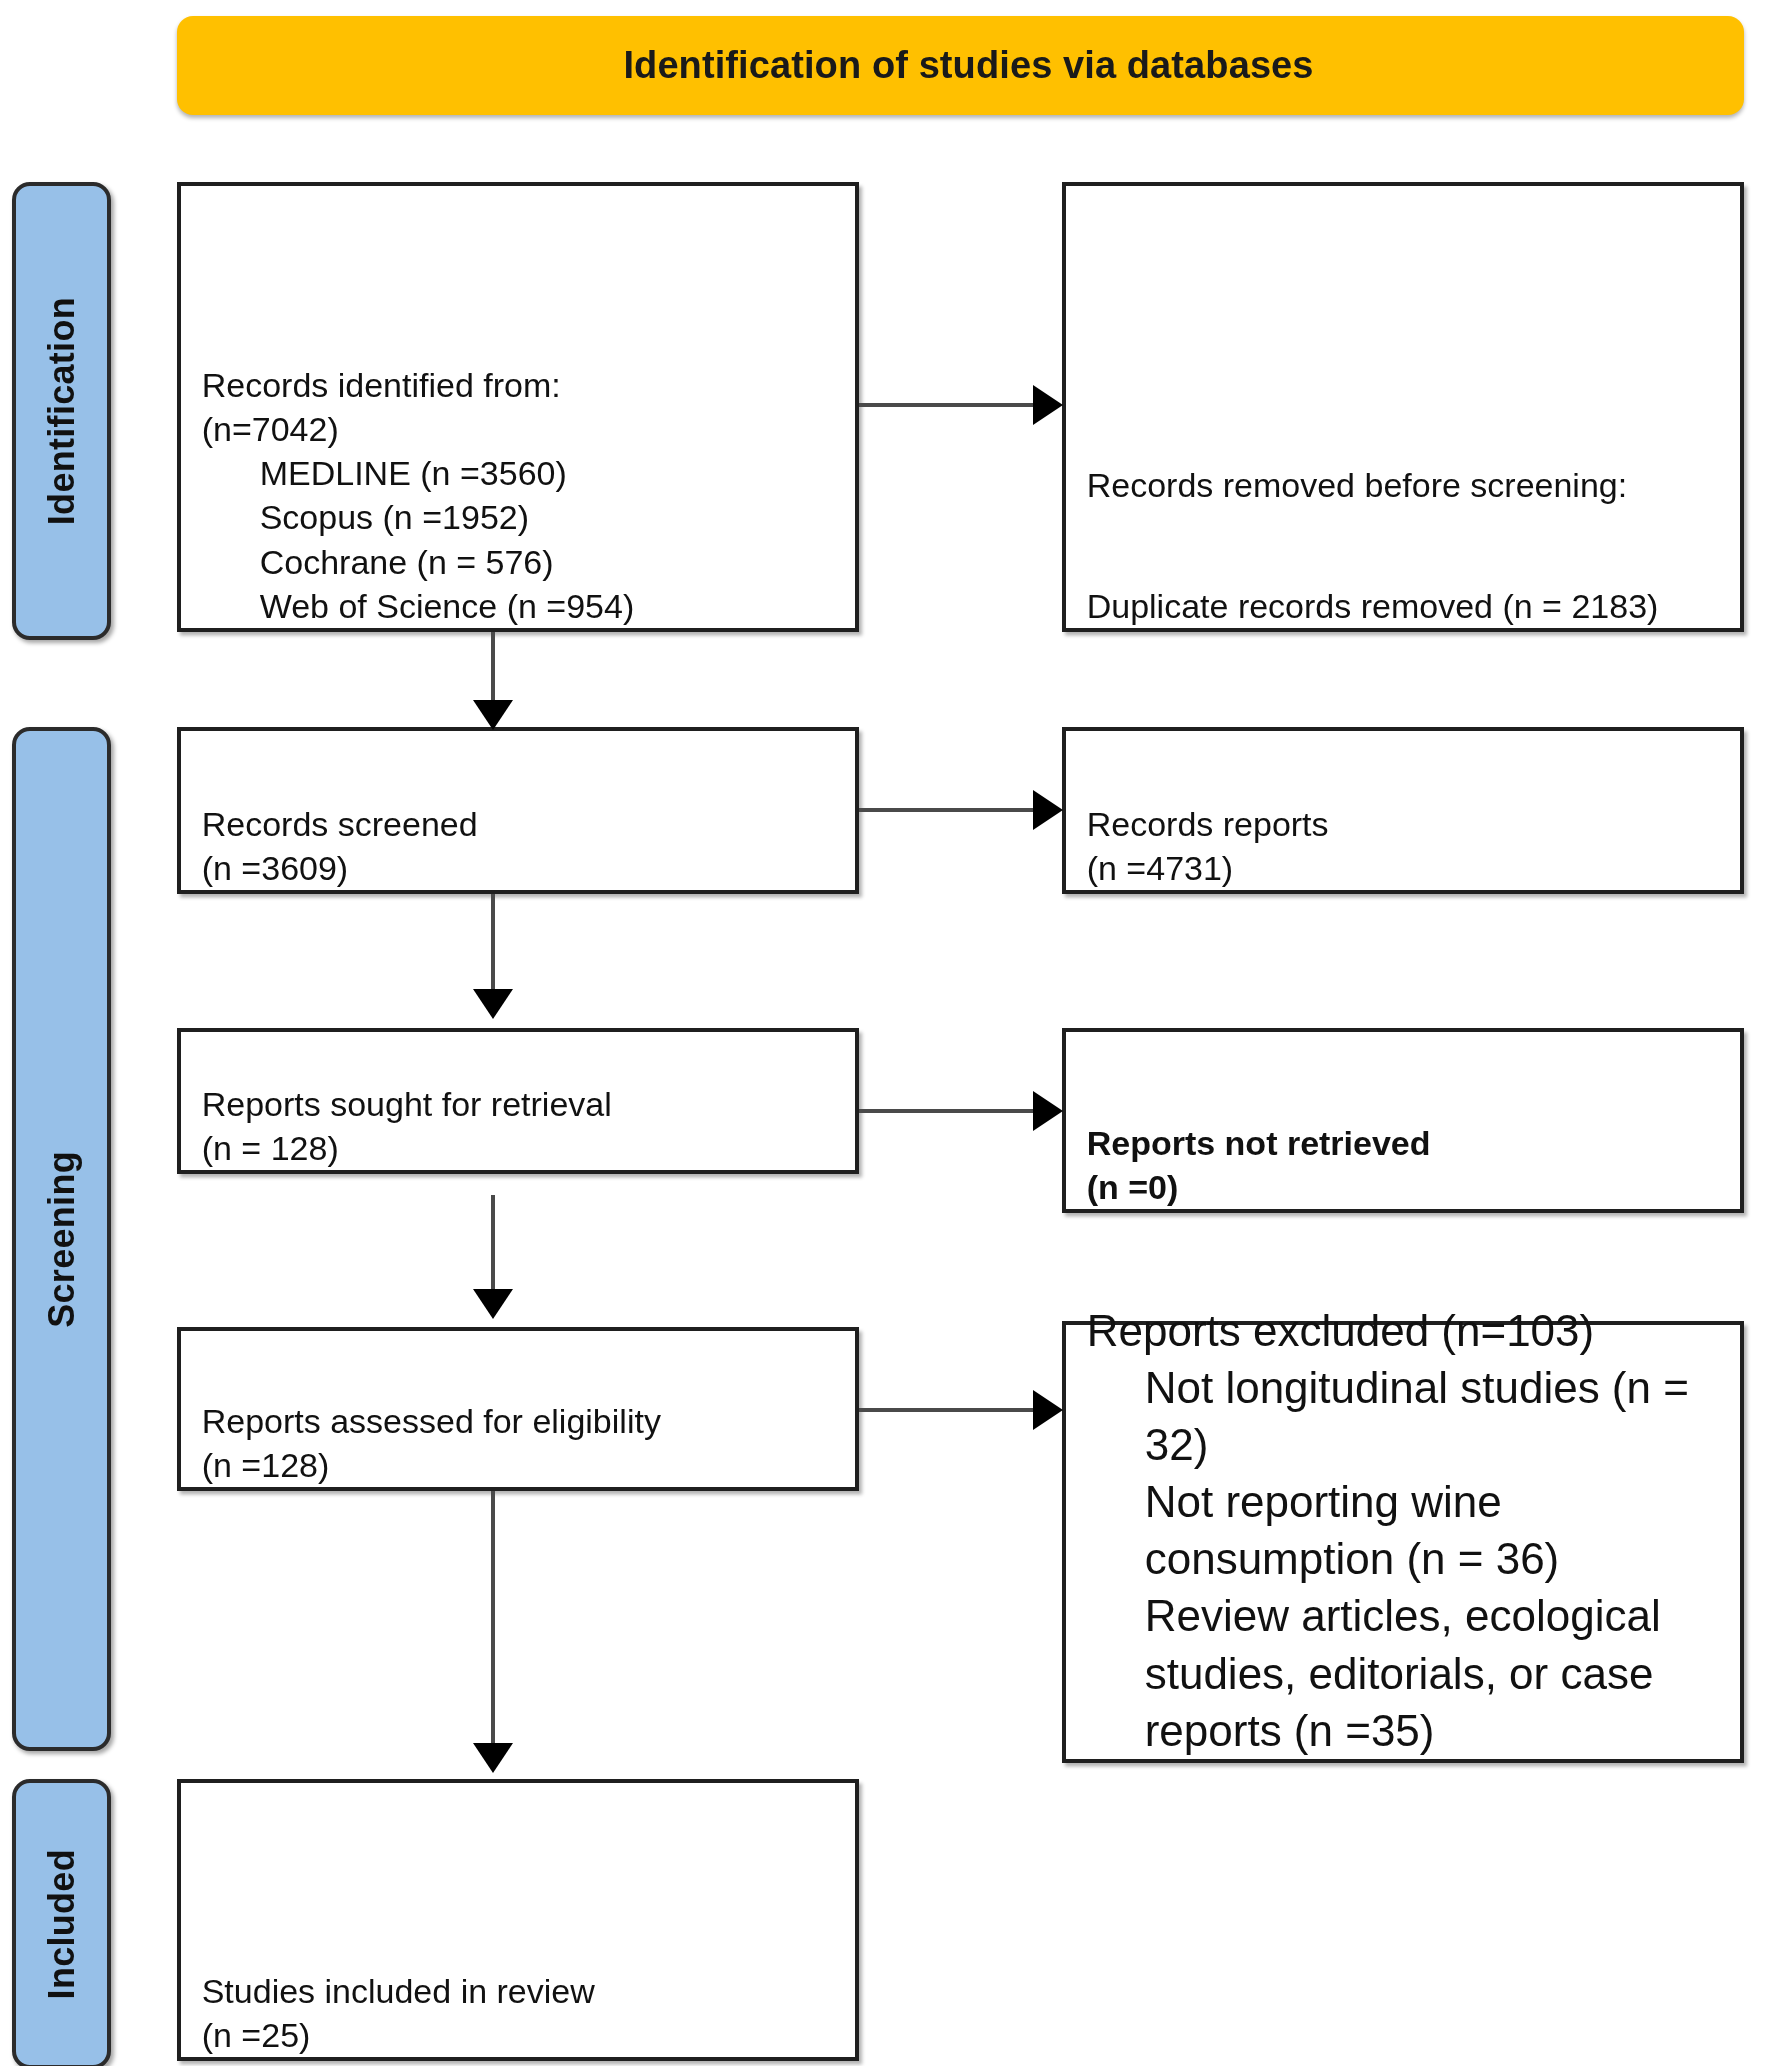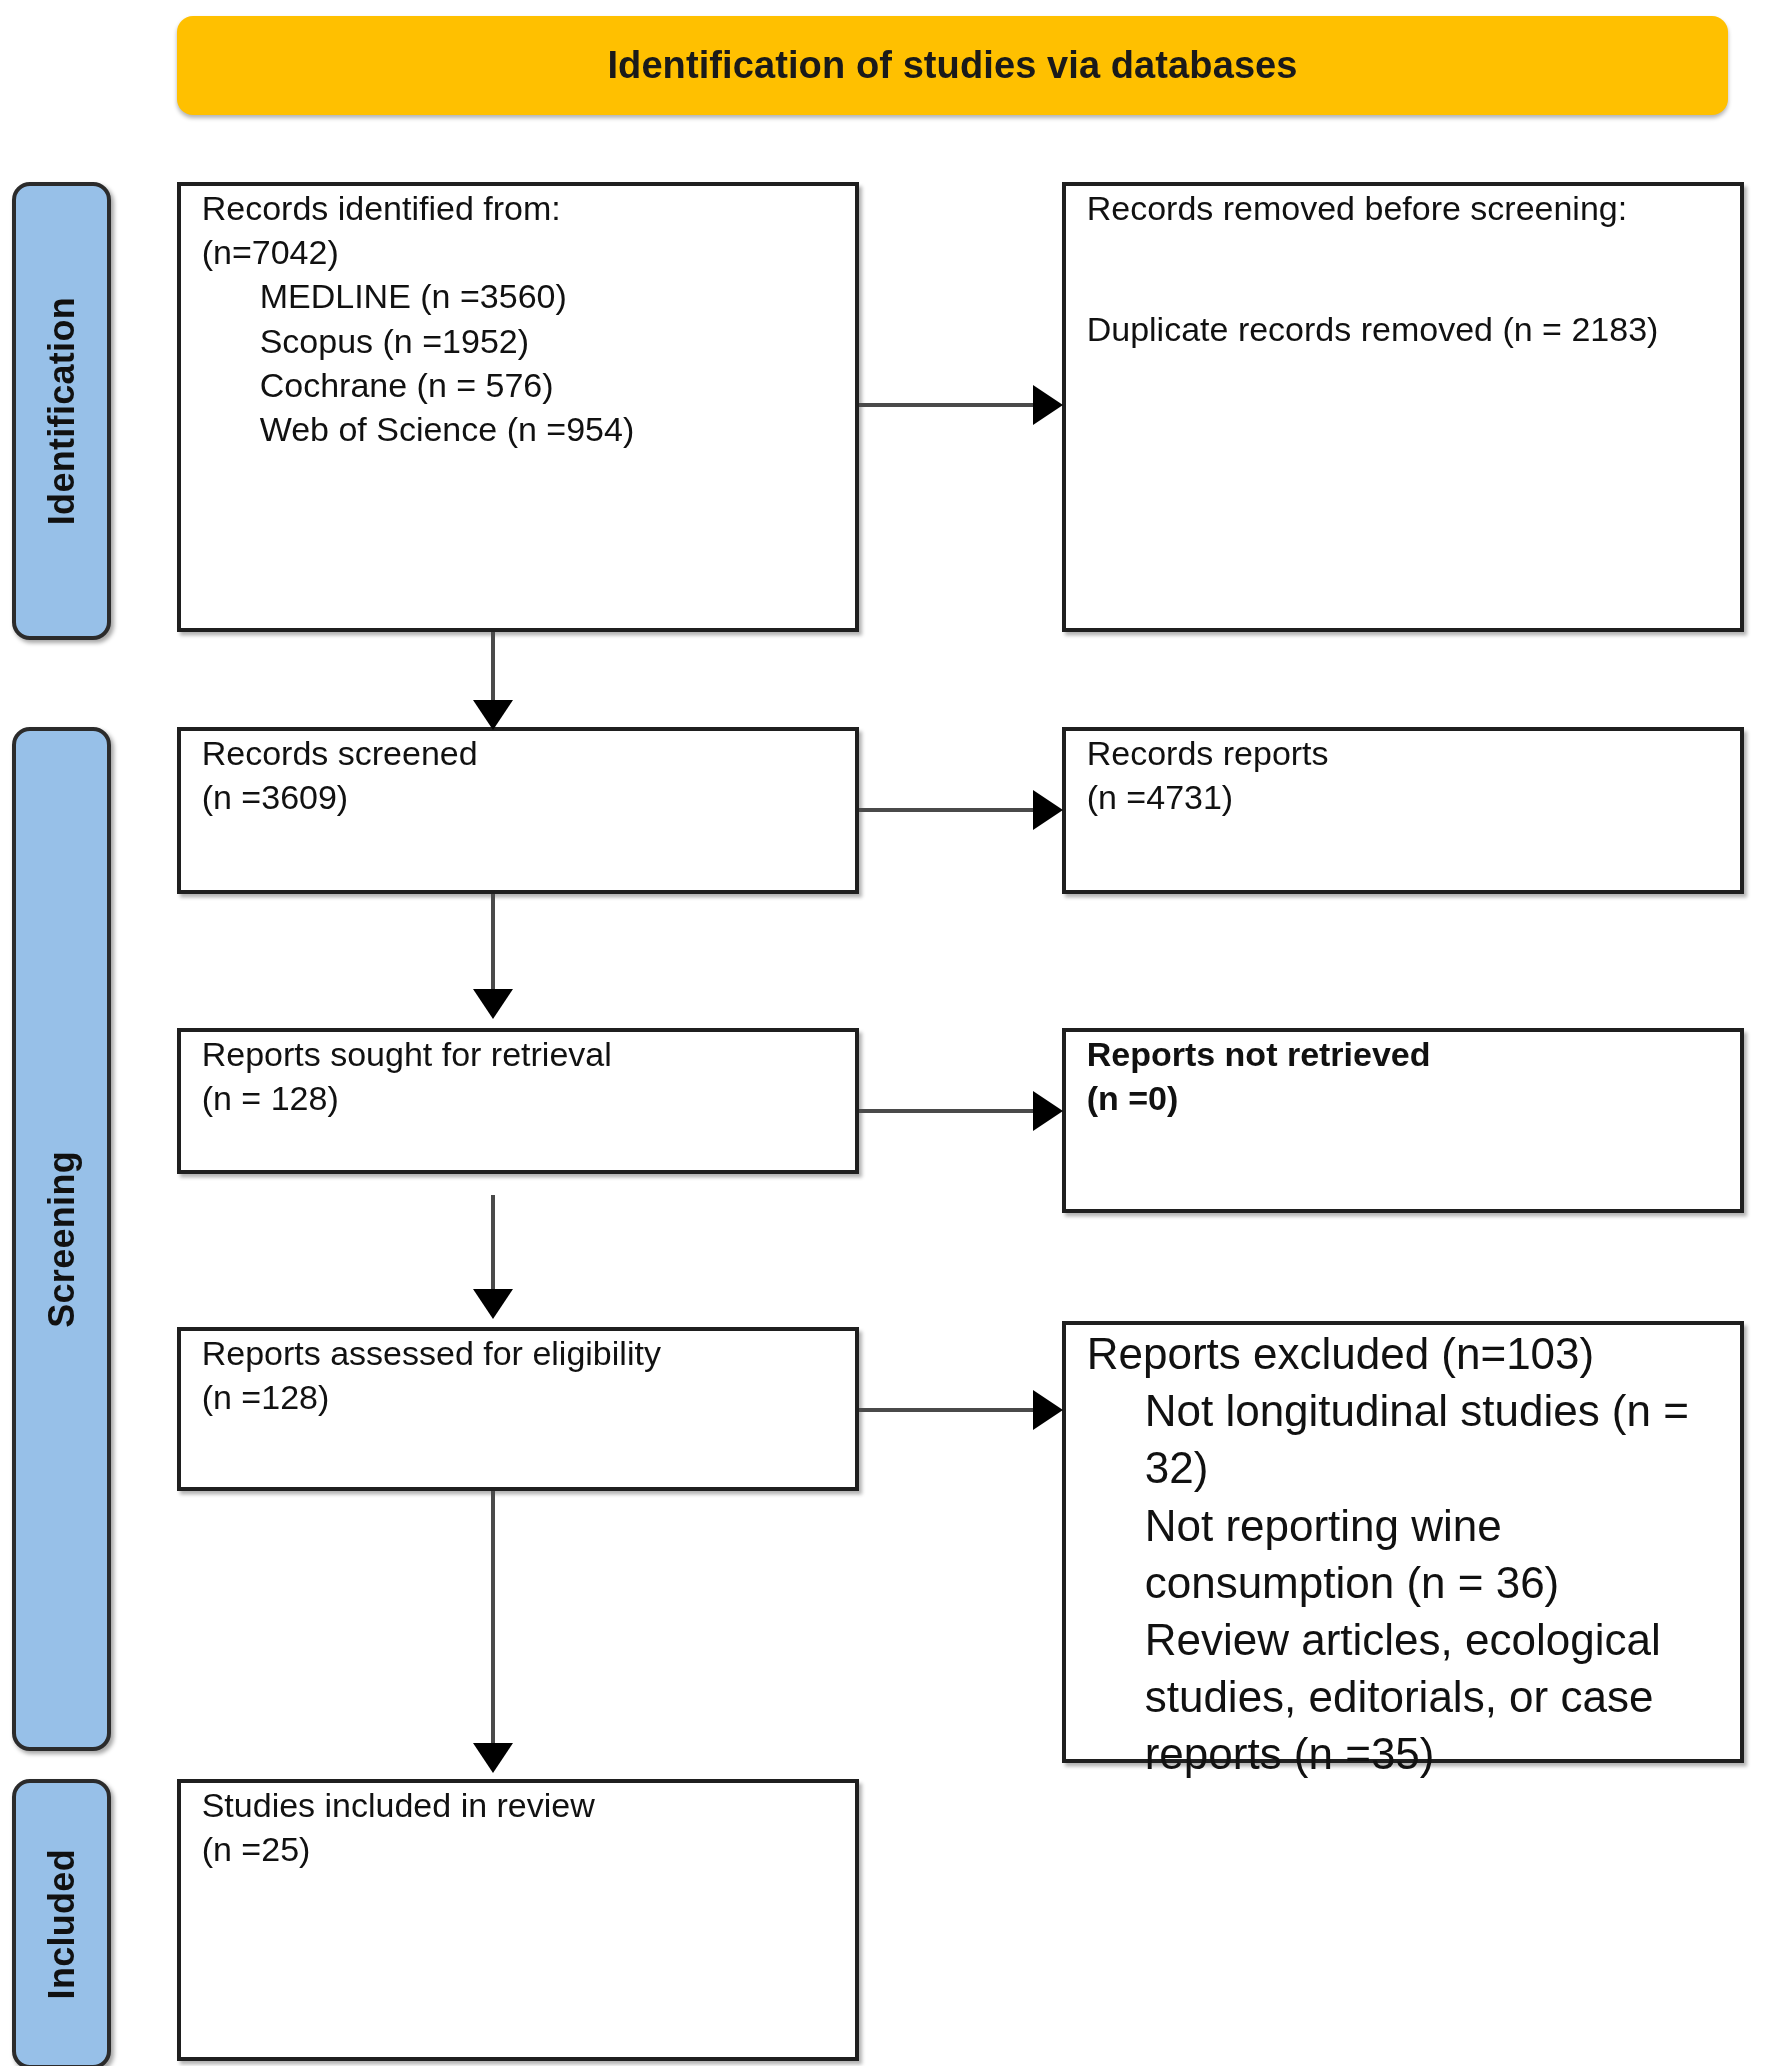--- a/index.html
+++ b/index.html
@@ -24,20 +24,21 @@
     left: 177px;
     top: 16px;
     width: 1551px;
     height: 99px;
     background: #FFC000;
     border-radius: 16px;
     box-shadow: 0 3px 4.3px rgba(0,0,0,0.30);
     display: flex;
     align-items: center;
     justify-content: center;
+    padding-left: 16px;
   }
   .banner-title {
     font-size: 38px;
     font-weight: bold;
     color: #1a1a1a;
     letter-spacing: 0.1px;
   }
 
   
   .stage {
@@ -64,21 +65,21 @@
   #stage-included       { left: 12px; top: 1779px; width: 91px; height: 282px; }
 
   
   .box {
     position: absolute;
     background: #ffffff;
     border: 4.3px solid #1f1f1f;
     box-sizing: border-box;
     box-shadow: 3px 3.6px 3.6px rgba(0,0,0,0.30);
     display: flex;
-    align-items: flex-start;
+    align-items: flex-end;
   }
   .box-text {
     padding: 0 20.7px;
     font-size: 34px;
     line-height: 1.30;
     color: #111111;
     white-space: pre-wrap;
   }
   .box-text .it { }
   .box-text .sub { display: block; padding-left: 58px; }

